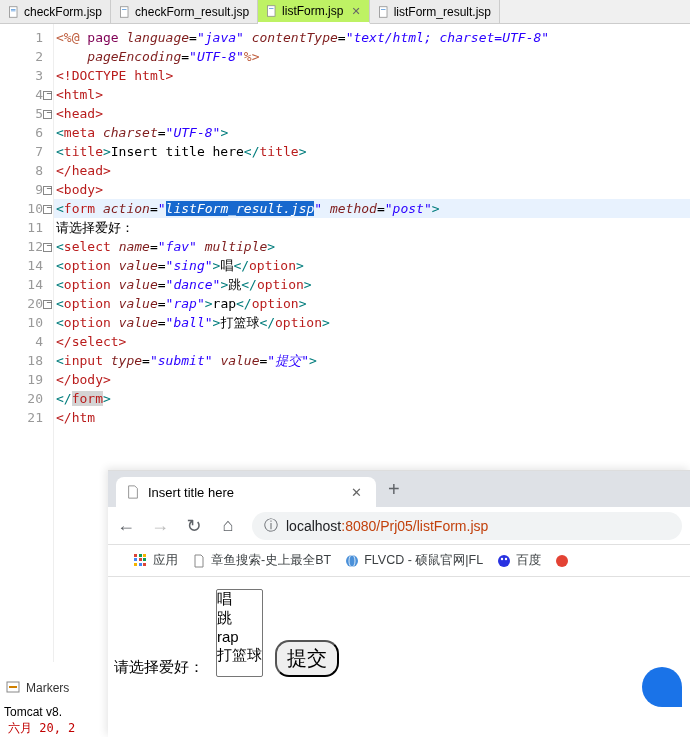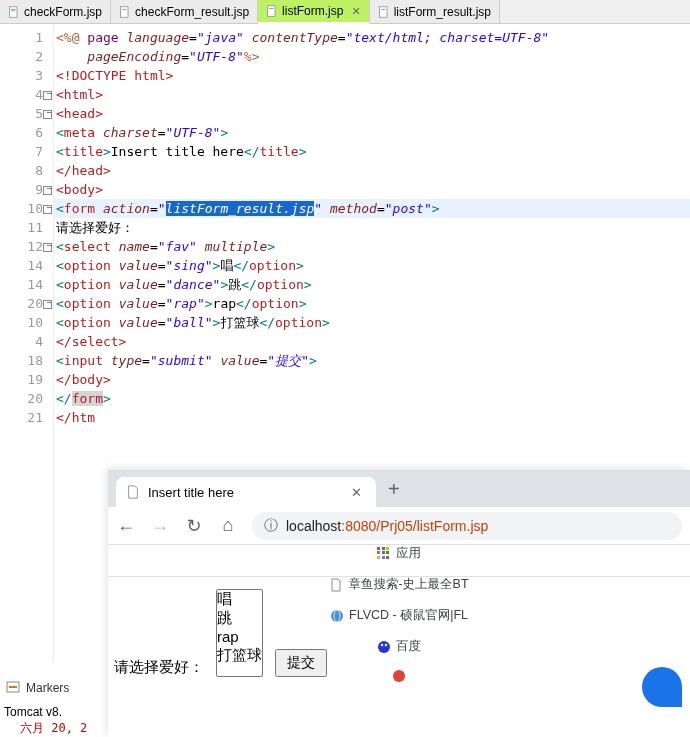--- a/index.html
+++ b/index.html
@@ -107,21 +107,21 @@
 }
 .server-line {
   position: absolute;
   left: 0;
   bottom: 18px;
   font-size: 12px;
   padding-left: 4px;
 }
 .console-line {
   position: absolute;
-  left: 16px;
+  left: 4px;
   bottom: 0;
   font-size: 12px;
   color: #c00000;
   padding-left: 4px;
   font-family: Consolas, monospace;
 }
 
 .browser {
   position: absolute;
   left: 108px;
@@ -180,21 +180,20 @@
 .addr-bar .muted { color: #c2410c; }
 .bookmark-bar {
   height: 32px;
   background: #fff;
   border-bottom: 1px solid #e0e0e0;
   display: flex;
   align-items: center;
   padding: 0 26px;
   gap: 14px;
   font-size: 12.5px;
-  flex-direction: column;
 }
 .bm-item { display: flex; align-items: center; gap: 5px; color: #3c4043; cursor: pointer; }
 .apps-icon {
   width: 14px; height: 14px;
   display: inline-grid;
   grid-template-columns: repeat(3,3px);
   grid-template-rows: repeat(3,3px);
   gap: 1.5px;
 }
 .apps-icon span { width: 3px; height: 3px; }
@@ -204,22 +203,23 @@
   font-family: Arial, sans-serif;
   display: flex;
   align-items: flex-end;
   gap: 12px;
 }
 .page-content select {
   font-size: 15px;
   height: 88px;
 }
 .page-content button {
-  font-size: 14px;
+  font-size: 20px;
   padding: 3px 10px;
+  border-radius: 14px;
 }
 .speed-dial {
   position: absolute;
   right: 8px;
   bottom: 30px;
   width: 40px;
   height: 40px;
   background: #1a73e8;
   border-radius: 50% 0 0 50%;
   border-top-right-radius: 50%;

